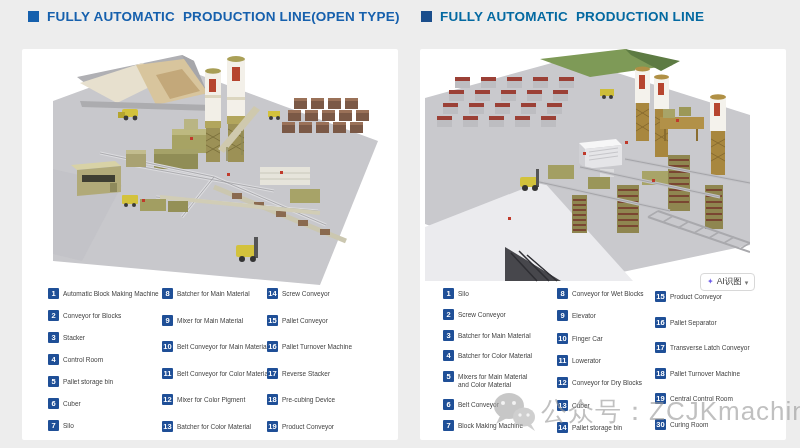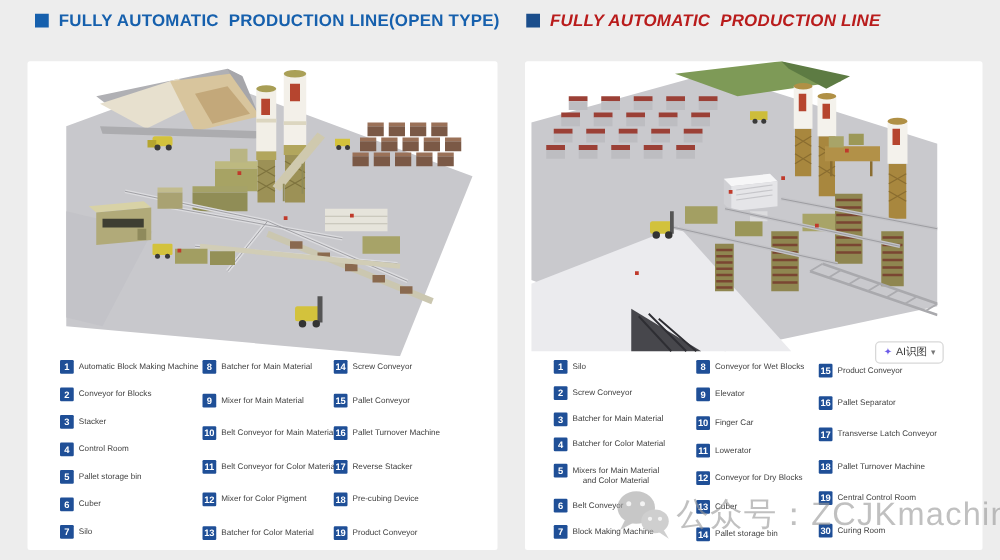--- a/index.html
+++ b/index.html
@@ -1,23 +1,23 @@
 <!DOCTYPE html>
 <html><head>
 <meta charset="utf-8">
 <style>
   html,body{margin:0;padding:0;}
   body{width:800px;height:448px;background:#ededed;font-family:"Liberation Sans",sans-serif;position:relative;overflow:hidden;}
-  .root{position:absolute;inset:0;text-align:center;}
+  .root{position:absolute;inset:0;}
   .card{position:absolute;background:#ffffff;border-radius:2px;}
   .card-left{left:22px;top:49px;width:376px;height:391px;}
   .card-right{left:420px;top:49px;width:366px;height:391px;}
   .panel-title{position:absolute;top:9px;display:flex;align-items:center;gap:8px;font-weight:bold;font-size:13.5px;white-space:pre;letter-spacing:.2px;}
   .title-left{left:28px;color:#1660ad;}
-  .title-right{left:421px;color:#b91c1c;font-style:italic;}
+  .title-right{left:421px;color:#0369a1;}
   .bullet{width:11px;height:11px;flex:0 0 auto;}
   .bullet-l{background:#1660ad;}
   .bullet-r{background:#1b4e8c;}
   .illus{position:absolute;}
   .illus-left{left:22px;top:49px;width:376px;height:236px;}
   .illus-right{left:425px;top:49px;width:325px;height:236px;}
   .legend-col{position:absolute;display:flex;flex-direction:column;justify-content:space-between;width:150px;}
   .lrow{display:flex;align-items:flex-start;gap:4px;}
   .badge{min-width:11px;height:11px;padding:0 1px;box-sizing:border-box;background:#1f4f97;color:#fff;font-size:7.5px;font-weight:bold;display:flex;align-items:center;justify-content:center;border-radius:1px;flex:0 0 auto;}
   .llabel{font-size:6.5px;color:#3f3f3f;line-height:1.25;padding-top:2px;white-space:pre-line;}

